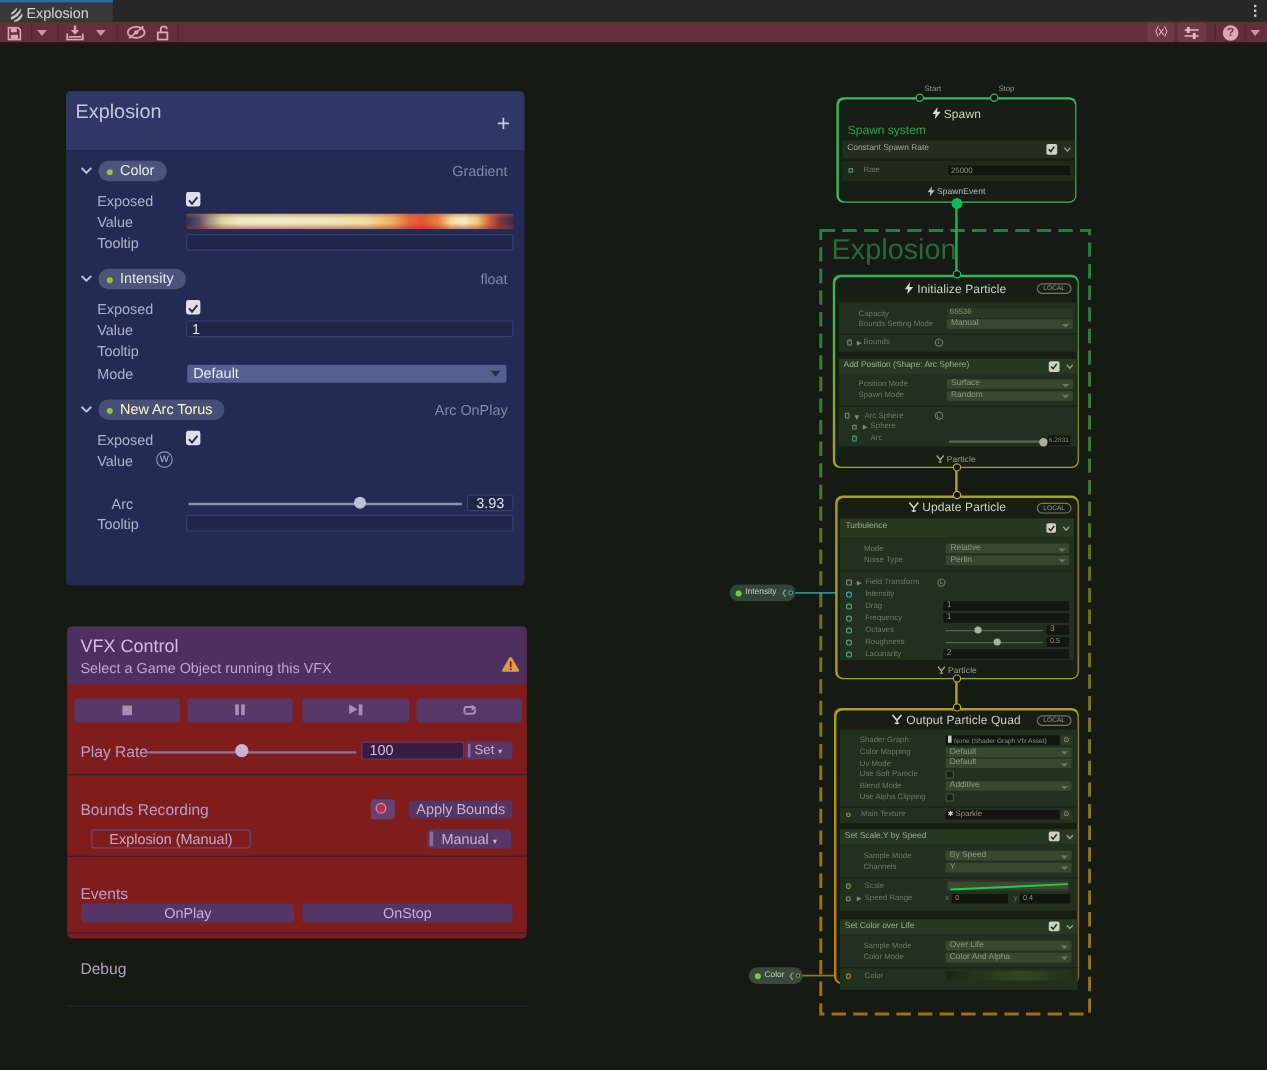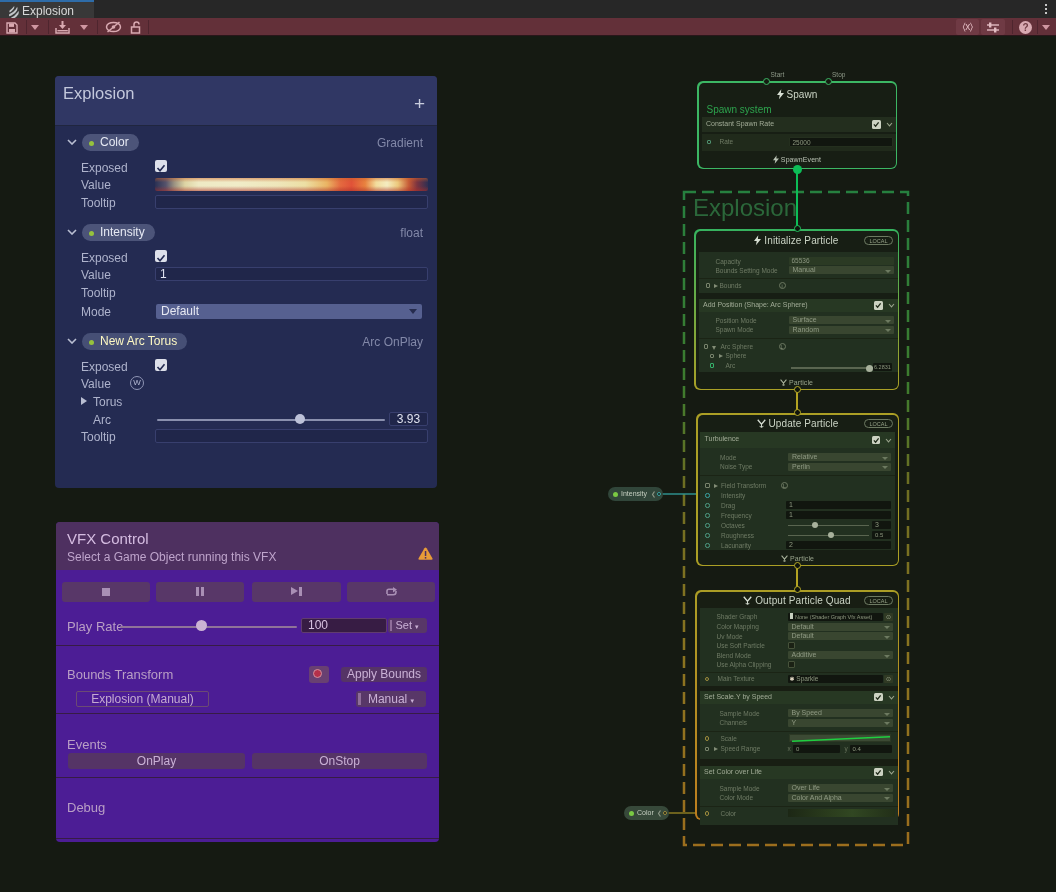--- a/index.html
+++ b/index.html
@@ -28,21 +28,21 @@
 .bbtype { position:absolute; right:14px; font-size:12px; color:#8288a8; }
 .chev { position:absolute; left:12px; width:10px; height:6px; }
 .pill { position:absolute; left:27px; height:17px; border-radius:9px; background:#4c5479; color:#e6e9f3; font-size:12px; line-height:17px; padding:0 10px 0 18px; }
 .pill .dot { position:absolute; left:7px; top:6.5px; width:5px; height:5px; border-radius:50%; background:#96c23d; }
 .bbcheck { position:absolute; left:100px; width:12px; height:12px; background:#dde0ea; border-radius:2px; }
 .bbinput { position:absolute; left:100px; width:273px; height:14px; background:#20264a; border:1px solid #383f6e; border-radius:2px; color:#dfe2ef; font-size:12px; line-height:12px; padding:0 4px; }
 .bbdrop { position:absolute; left:101px; width:266px; height:15px; background:#566090; border-radius:2px; color:#e6e8f2; font-size:12px; line-height:15px; padding:0 5px; }
 .bbdrop .car { position:absolute; right:5px; top:5px; width:0; height:0; border-left:4.5px solid transparent; border-right:4.5px solid transparent; border-top:5px solid #262c4e; }
 
 
-#vc { left:56px; top:522px; width:383px; height:320px; background:#4c1d95; }
+#vc { left:56px; top:522px; width:383px; height:260px; background:#7f1d1d; }
 #vchead { position:absolute; left:0; top:0; width:100%; height:48px; background:#4e3060; border-radius:4px 4px 0 0; }
 #vchead .t { position:absolute; left:11px; top:8px; font-size:15px; color:#d5bce1; }
 #vchead .s { position:absolute; left:11px; top:28px; font-size:12px; color:#bfa5cc; }
 .vlabel { position:absolute; font-size:13px; color:#b99fc5; left:11px; }
 .vbtn { position:absolute; background:#583768; border-radius:3px; color:#c9b0d5; text-align:center; }
 .vdiv { position:absolute; left:0; width:100%; height:1px; background:#371c44; }
 
 
 .nodew { position:absolute; border-radius:6px; }
 .node { position:absolute; left:1.5px; top:1.5px; right:1.5px; bottom:1.5px; border-radius:5px; }
@@ -213,24 +213,20 @@
     <div class="bbrow" style="top:283px">
         <span class="bblabel" style="top:1px">Exposed</span>
         <span class="bbcheck" style="top:0"><svg width="12" height="12" viewBox="0 0 12 12">
             <polyline points="2.5,6 5,8.8 9.5,3.2" fill="none" stroke="#242b52" stroke-width="1.6"></polyline>
           </svg></span>
       </div>
     <div class="bbrow" style="top:300px">
         <span class="bblabel" style="top:1px">Value</span>
       <div class="abs" style="left:75px;top:0;width:14px;height:14px;border:1px solid #8f95b5;border-radius:50%;color:#b9bed6;font-size:8px;line-height:12px;text-align:center">W</div>
       </div>
-    <div class="bbrow" style="top:318px">
-        <span class="abs" style="left:26px;top:3px;width:0;height:0;border-top:4px solid transparent;border-bottom:4px solid transparent;border-left:6px solid #b9bed2"></span>
-        <span class="bblabel" style="left:38px;top:1px">Torus</span>
-      </div>
     <div class="bbrow" style="top:336px">
         <span class="bblabel" style="left:38px;top:1px">Arc</span>
       <div class="abs" style="left:102px;top:6.5px;width:228px;height:2px;background:#8a90ae;border-radius:1px"></div>
       <div class="abs" style="left:240px;top:2px;width:10px;height:10px;border-radius:50%;background:#bcc1d8"></div>
       <div class="bbinput" style="left:334px;top:0;width:39px;text-align:center">3.93</div>
       </div>
     <div class="bbrow" style="top:353px">
         <span class="bblabel" style="top:1px">Tooltip</span>
         <div class="bbinput" style="top:0"></div>
       </div>
@@ -267,21 +263,21 @@
         </svg>
     </div>
 
     <span class="vlabel" style="top:97px">Play Rate</span>
     <div class="abs" style="left:64px;top:103.5px;width:177px;height:2px;background:#8f7399;border-radius:1px"></div>
     <div class="abs" style="left:140px;top:98px;width:11px;height:11px;border-radius:50%;background:#cbb2d4"></div>
     <div class="abs" style="left:245px;top:96px;width:86px;height:15px;background:#371c44;border:1px solid #613c6e;border-radius:2px;color:#d8c2e0;font-size:12px;line-height:13px;padding-left:6px">100</div>
     <div class="vbtn" style="left:331.5px;top:96px;width:39px;height:15px;font-size:11px;line-height:15px">Set <span style="font-size:7px">▾</span><span class="abs" style="left:2px;top:2px;width:2.5px;height:11px;background:#8f6d9a"></span></div>
     <div class="vdiv" style="top:122.5px"></div>
 
-    <span class="vlabel" style="top:145px">Bounds Transform</span>
+    <span class="vlabel" style="top:145px">Bounds Recording</span>
     <div class="vbtn" style="left:253px;top:144px;width:20px;height:17px;background:#684072">
         <span class="abs" style="left:4px;top:2.5px;width:9px;height:9px;border-radius:50%;border:1.5px solid #d290a0;background:#b5304a"></span>
       </div>
     <div class="vbtn" style="left:285px;top:145px;width:86px;height:15px;font-size:12px;line-height:15px;background:#553466">Apply Bounds</div>
     <div class="abs" style="left:20px;top:169px;width:133px;height:16px;border:1px solid #6b4a74;border-radius:2px;color:#c4aad0;font-size:12px;line-height:15px;text-align:center">Explosion (Manual)</div>
     <div class="vbtn" style="left:300px;top:169px;width:70px;height:16px;font-size:12px;line-height:16px">Manual <span style="font-size:7px">▾</span><span class="abs" style="left:2px;top:2px;width:3px;height:12px;background:#8f6d9a"></span></div>
     <div class="vdiv" style="top:191px"></div>
 
     <span class="vlabel" style="top:215px">Events</span>
     <div class="vbtn" style="left:12px;top:231px;width:177px;height:16px;font-size:12px;line-height:16px;background:#553466">OnPlay</div>

